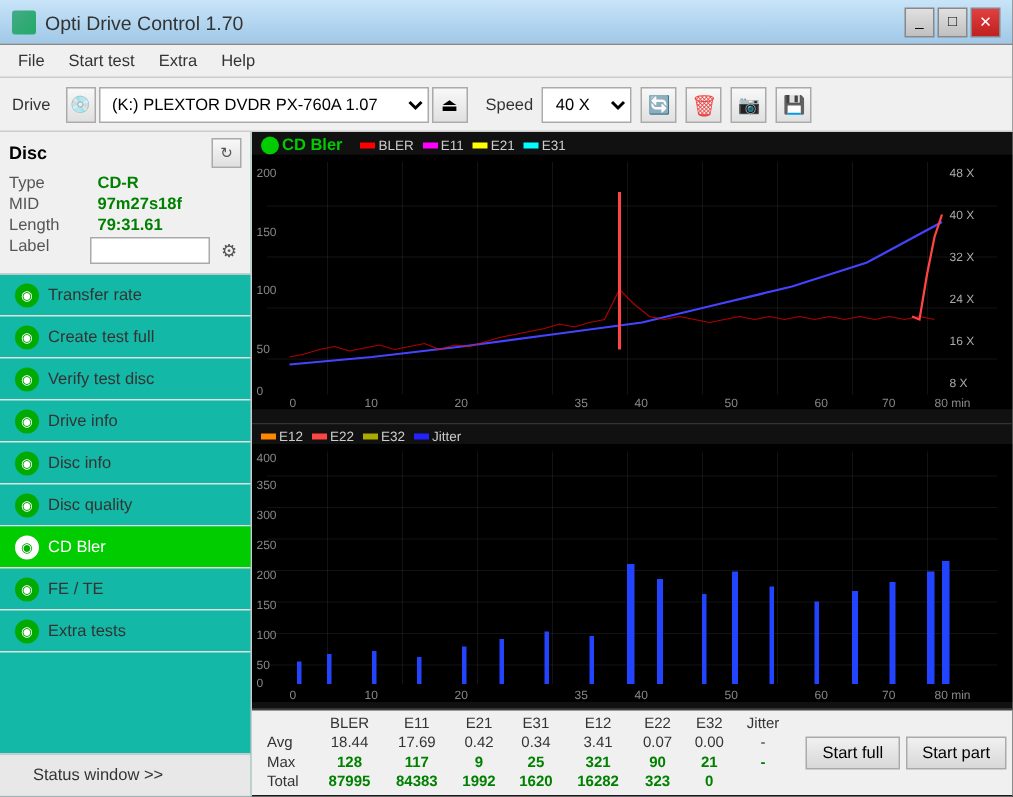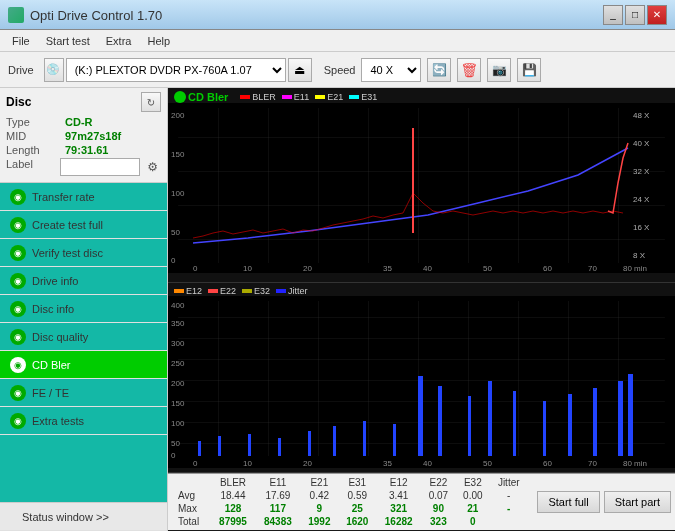--- a/index.html
+++ b/index.html
@@ -312,21 +312,21 @@
               <th>E32</th>
               <th>Jitter</th>
             </tr>
           </thead>
           <tbody>
             <tr>
               <td class="row-label">Avg</td>
               <td>18.44</td>
               <td>17.69</td>
               <td>0.42</td>
-              <td>0.59</td>
+              <td>0.34</td>
               <td>3.41</td>
               <td>0.07</td>
               <td>0.00</td>
               <td>-</td>
             </tr>
             <tr>
               <td class="row-label">Max</td>
               <td>128</td>
               <td>117</td>
               <td>9</td>

